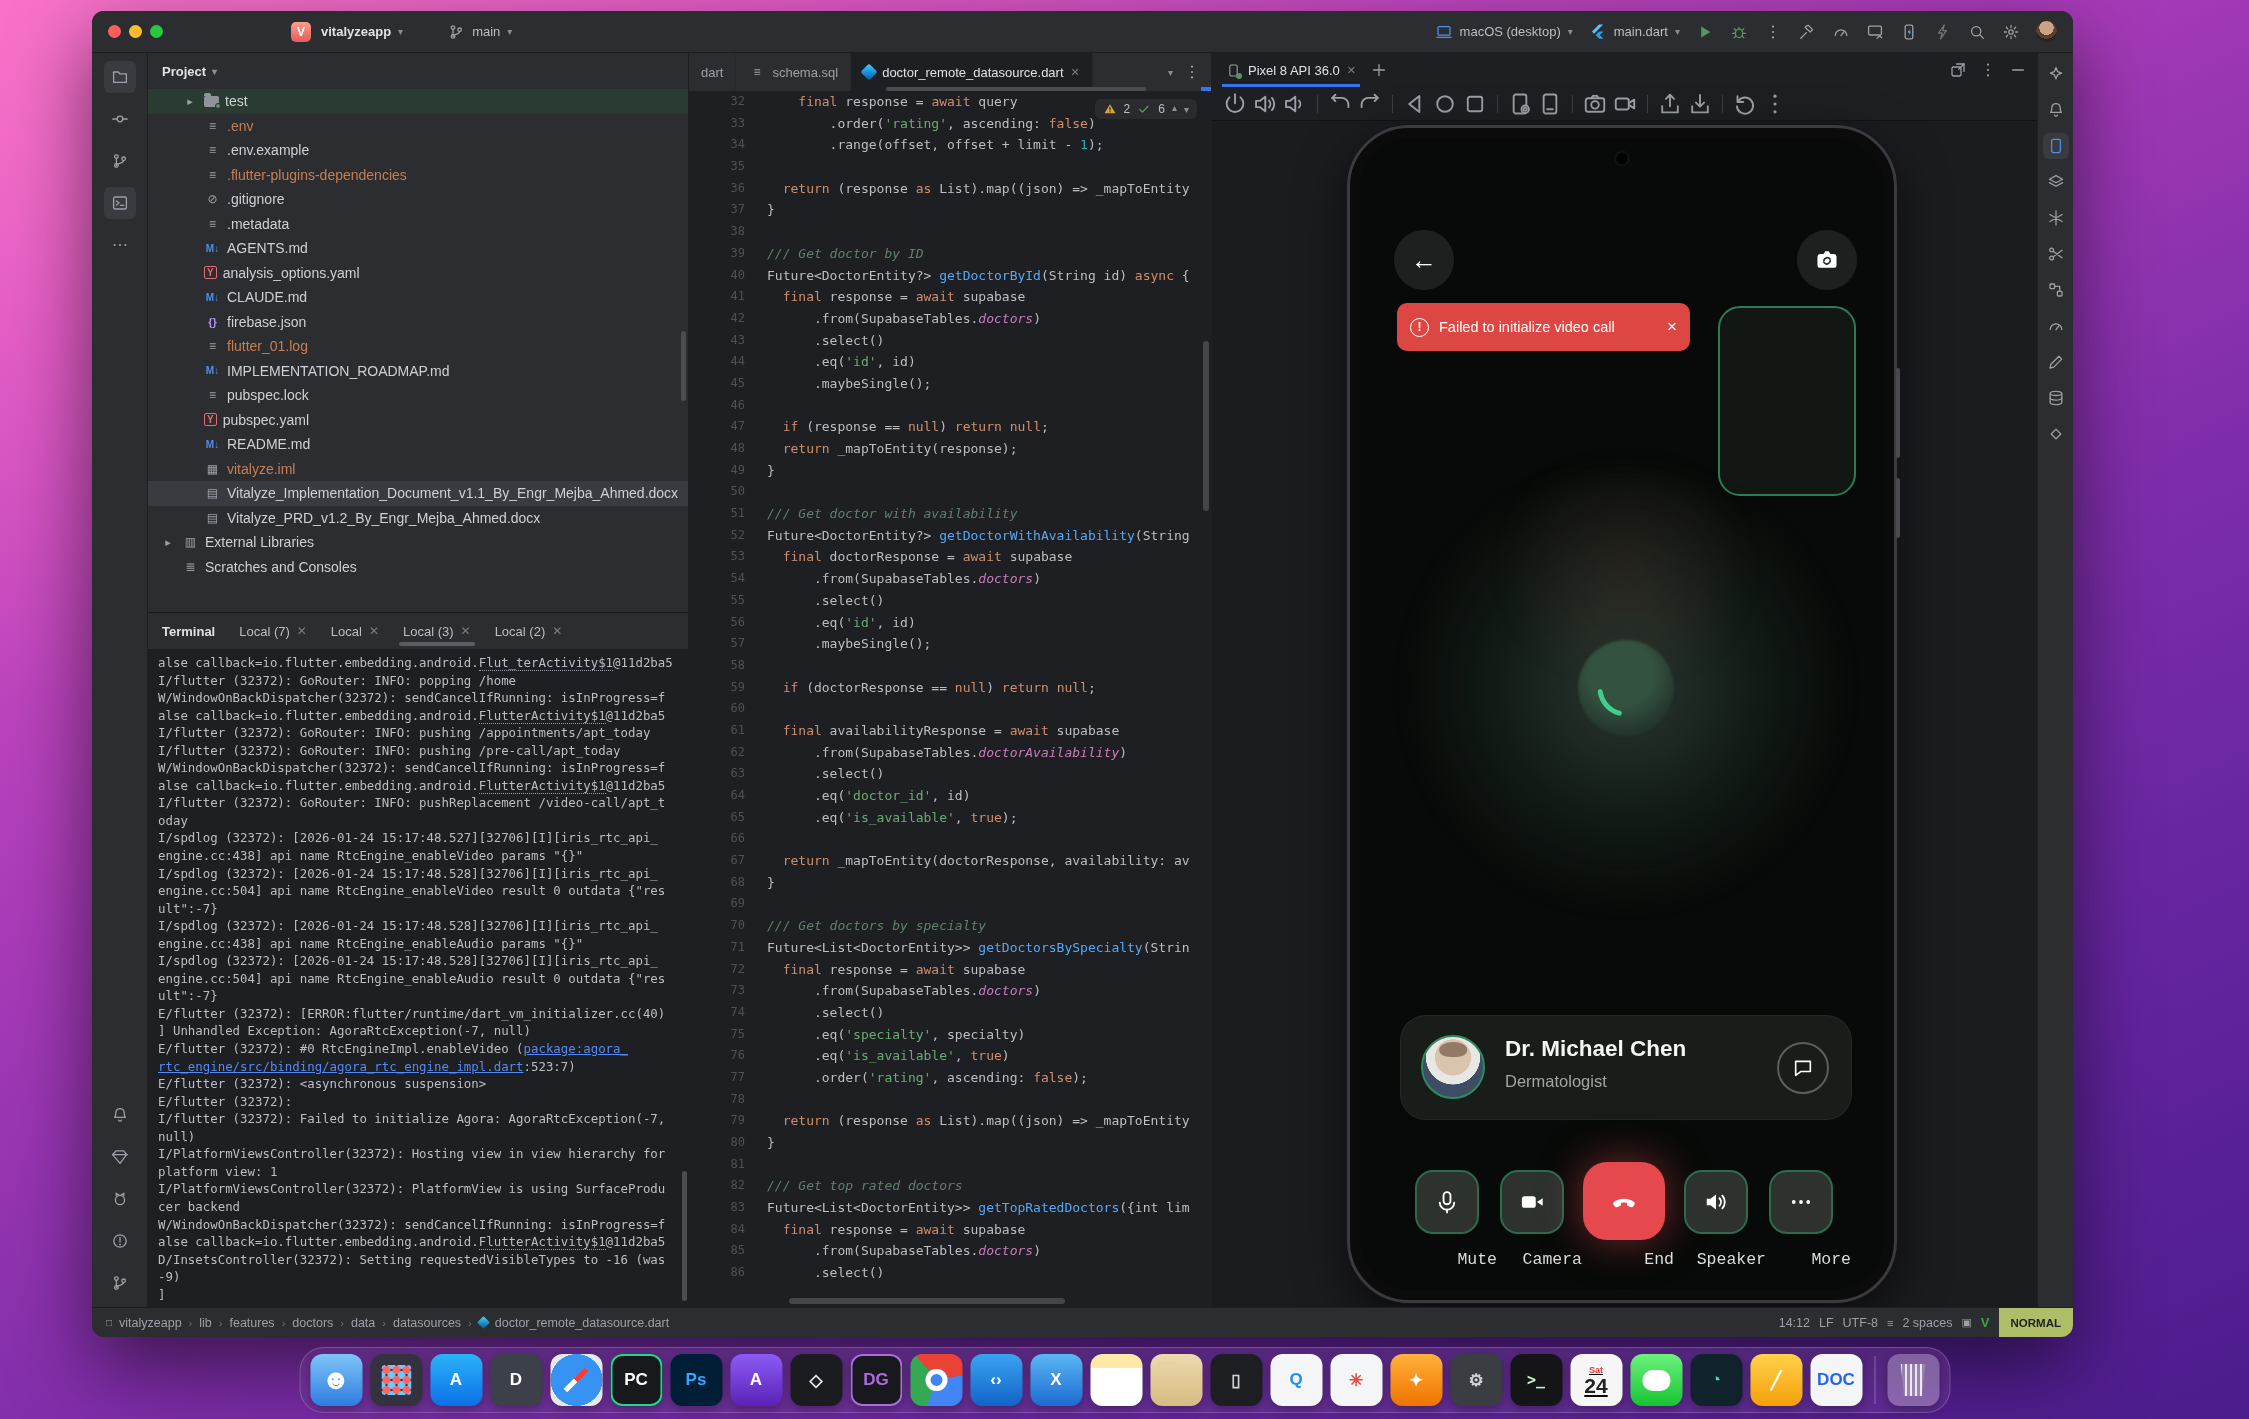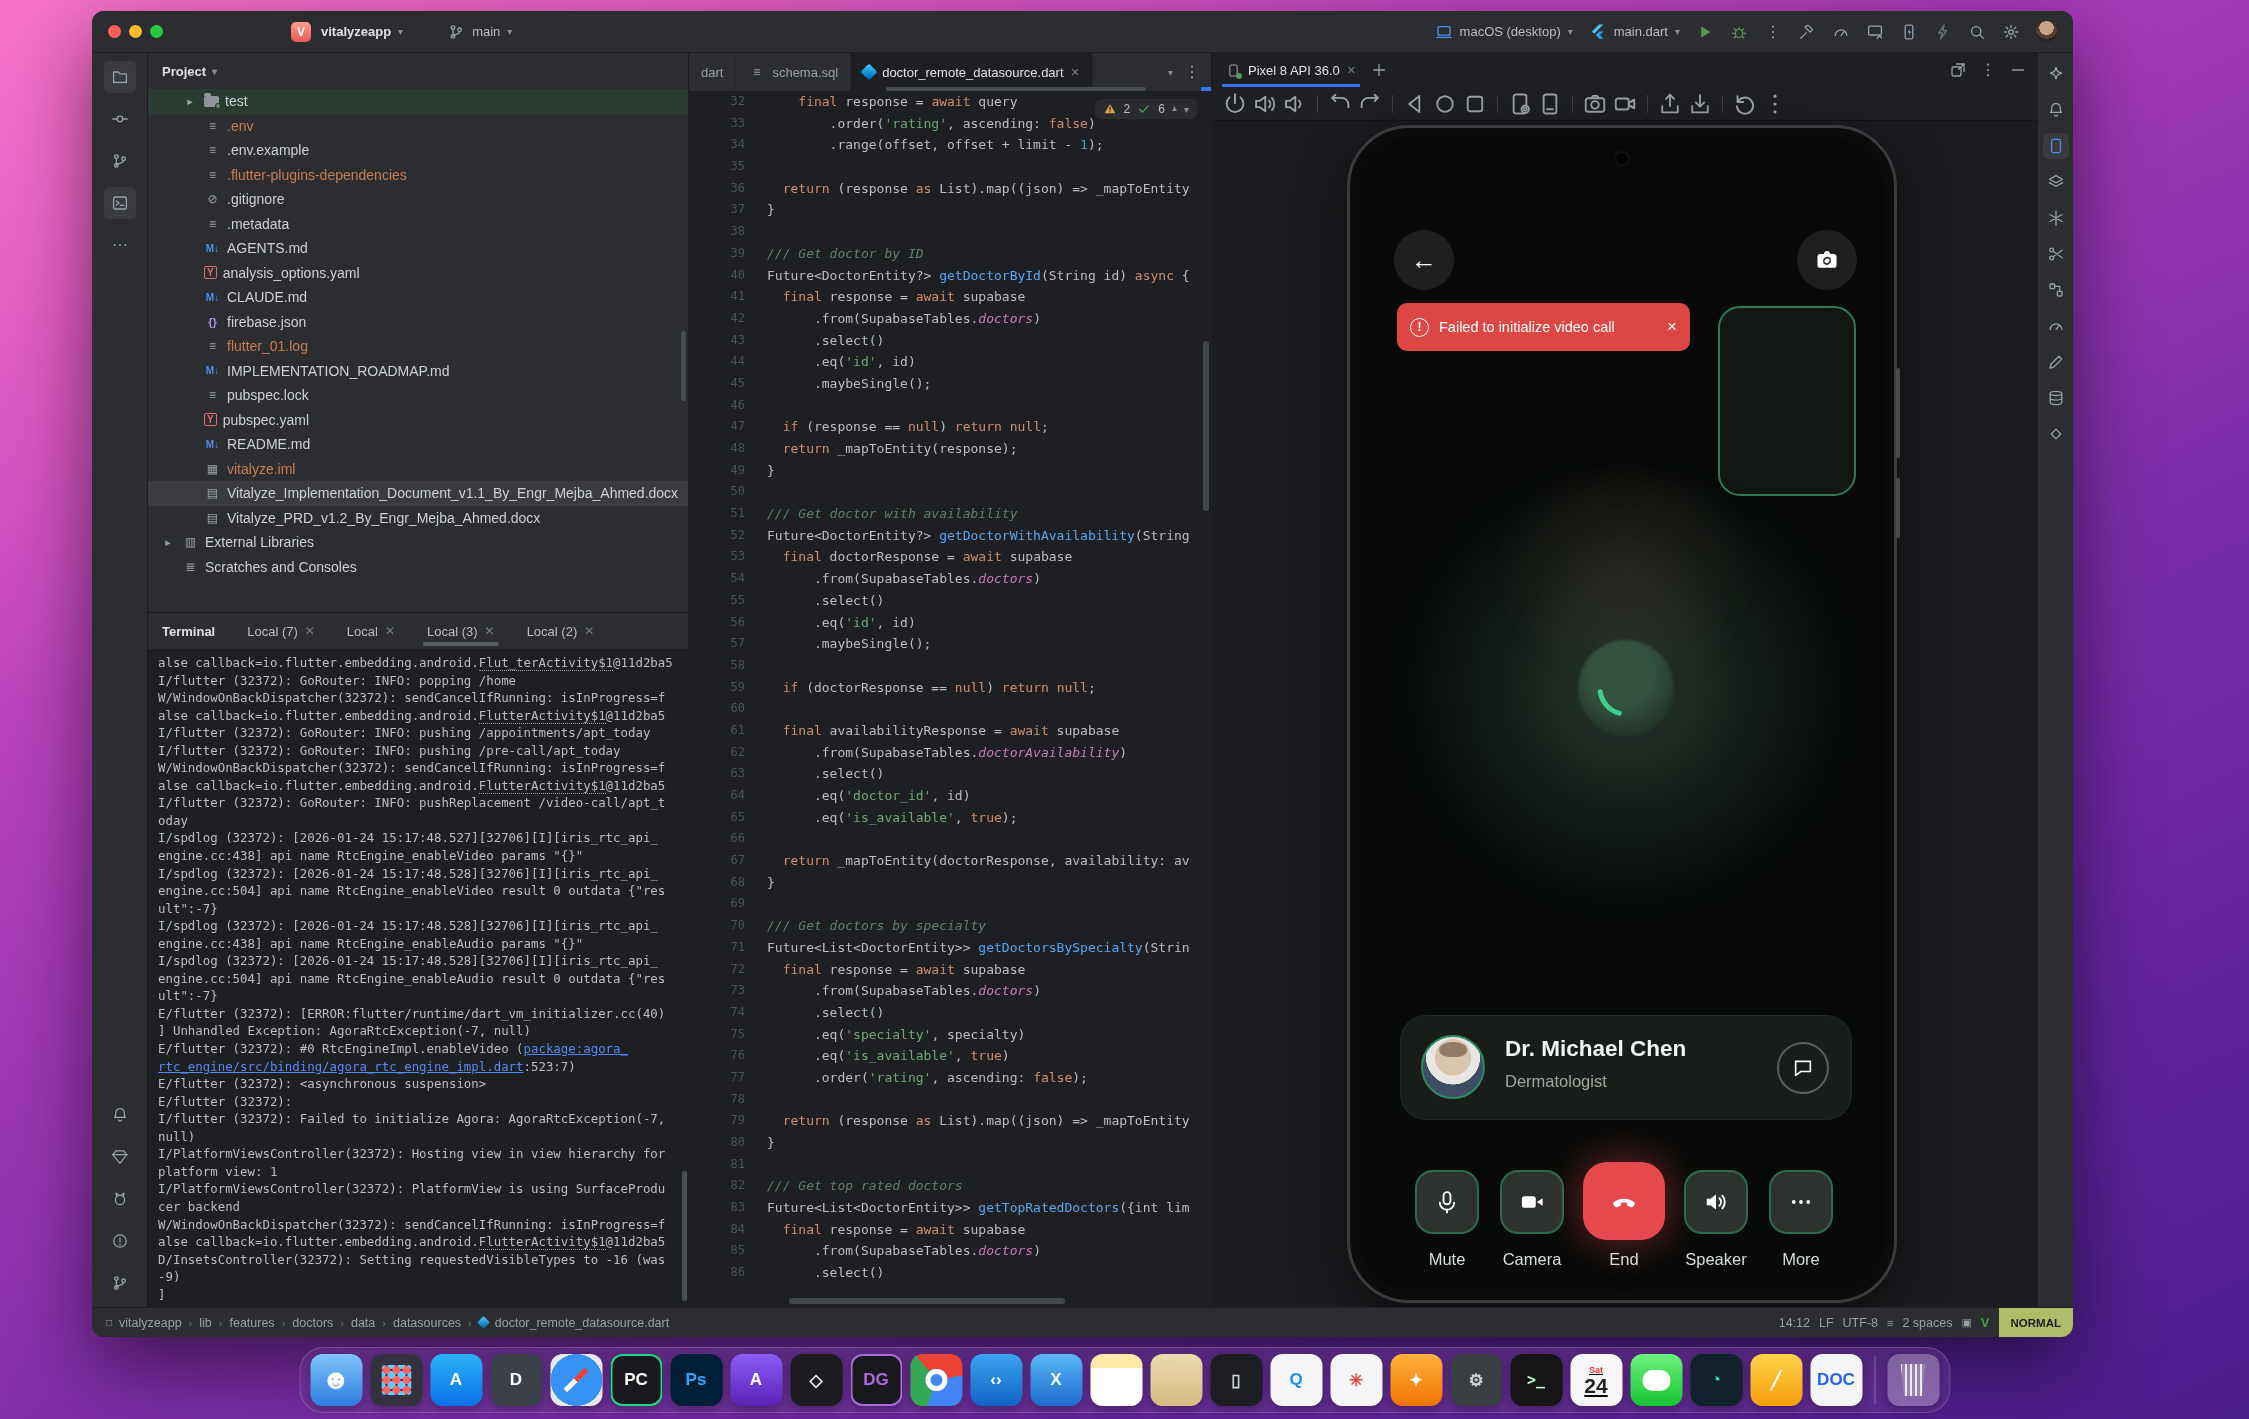--- a/index.html
+++ b/index.html
@@ -56,21 +56,21 @@
   .ico-folder::before { content:""; position:absolute; left:0; top:-3px; width:7px; height:3px; background:#8F939B; border-radius:2px 2px 0 0; }
   .ico-folder .dot { position:absolute; right:-2px; bottom:-2px; width:6px; height:6px; border-radius:50%; background:#57965C; border:1px solid #2B2D30; }
   .ico-md { color:#4E8FE8; font-weight:700; font-size:10px; }
   .ico-yaml { color:#E06C75; font-weight:700; font-size:10px; border:1px solid #E06C75; border-radius:2px; padding:0 2px; width:auto; }
   .ico-json { color:#B392F0; font-weight:700; font-size:11px; }
   .ico-doc { color:#9DA0A8; }
   .lbl-orange { color:#C77E52; }
   .tree-scroll { position:absolute; right:2px; top:278px; width:5px; height:70px; background:#4A4D52; border-radius:3px; }
 
   .terminal-panel { flex:1; background:#1E1F22; border-top:1px solid #17181A; display:flex; flex-direction:column; overflow:hidden; }
-  .term-tabs { height:36px; flex:none; display:flex; align-items:center; gap:32px; padding:0 14px; font-size:13px; color:#BCBEC4; background:#2B2D30; }
+  .term-tabs { height:36px; flex:none; display:flex; align-items:center; gap:24px; padding:0 14px; font-size:13px; color:#BCBEC4; background:#2B2D30; }
   .term-tab { display:flex; align-items:center; gap:7px; position:relative; height:100%; }
   .term-tab.bold { font-weight:700; color:#DFE1E5; }
   .term-tab .x { color:#7A7E85; font-size:12px; }
   .term-tab.active::after { content:""; position:absolute; left:-4px; right:-4px; bottom:3px; height:4px; border-radius:2px; background:#5A5D63; }
   .term-body { flex:1; padding:5px 0 0 10px; font-family:"DejaVu Sans Mono", monospace; font-size:12.4px; line-height:17.55px; color:#BCBEC4; overflow:hidden; position:relative; }
   .ts-u { border-bottom:1px dotted #9DA0A8; }
   .ts-l { color:#548AF7; text-decoration:underline; }
   .term-scroll { position:absolute; right:1px; bottom:6px; width:5px; height:130px; background:#4A4D52; border-radius:3px; }
 
   
@@ -137,21 +137,21 @@
   .doc-spec { position:absolute; left:104px; top:56px; font-size:16.5px; color:#9FA6A0; }
   .chat-btn { position:absolute; right:22px; top:26px; width:52px; height:52px; border-radius:50%;
     border:2px solid #5A5F5B; display:flex; align-items:center; justify-content:center; }
   .controls { position:absolute; left:0; top:1020px; width:100%; height:130px; }
   .ctl { position:absolute; width:64px; height:64px; border-radius:18px; top:12px;
     background:#2d322f; border:2px solid #2C6B4D; display:flex; align-items:center; justify-content:center; }
   .ctl.danger { width:82px; height:78px; top:4px; border-radius:24px; border:none; background:#E5484D;
     box-shadow:0 0 42px rgba(229,72,77,.5); }
   .ctl .ic, .chat-btn .ic, .rnd-btn .ic { width:26px; height:26px; color:#fff; }
   .chat-btn .ic { width:22px; height:22px; }
-  .ctl-label { position:absolute; top:92px; width:100px; text-align:center; font-size:16.5px; color:#DADEDA; }
+  .ctl-label { position:absolute; top:92px; width:100px; text-align:right; font-size:16.5px; color:#DADEDA;font-family:Liberation Mono, monospace; }
 
   
   .statusbar { position:absolute; left:0; right:0; bottom:0; height:30px; background:#2B2D30; border-top:1px solid #1E1F22;
     display:flex; align-items:center; padding:0 0 0 14px; font-size:12.5px; color:#9DA0A8; }
   .crumbs { display:flex; align-items:center; gap:7px; white-space:nowrap; }
   .crumb-sep { color:#6F737A; font-size:11px; }
   .sb-right { margin-left:auto; display:flex; align-items:center; gap:9px; height:100%; }
   .sb-item { white-space:nowrap; }
   .mini-dart { width:9px; height:9px; background:linear-gradient(135deg,#45D1FD,#01579B); transform:rotate(45deg); border-radius:1px; display:inline-block; }
   .vim-v { color:#43A047; font-weight:700; font-size:13px; }

